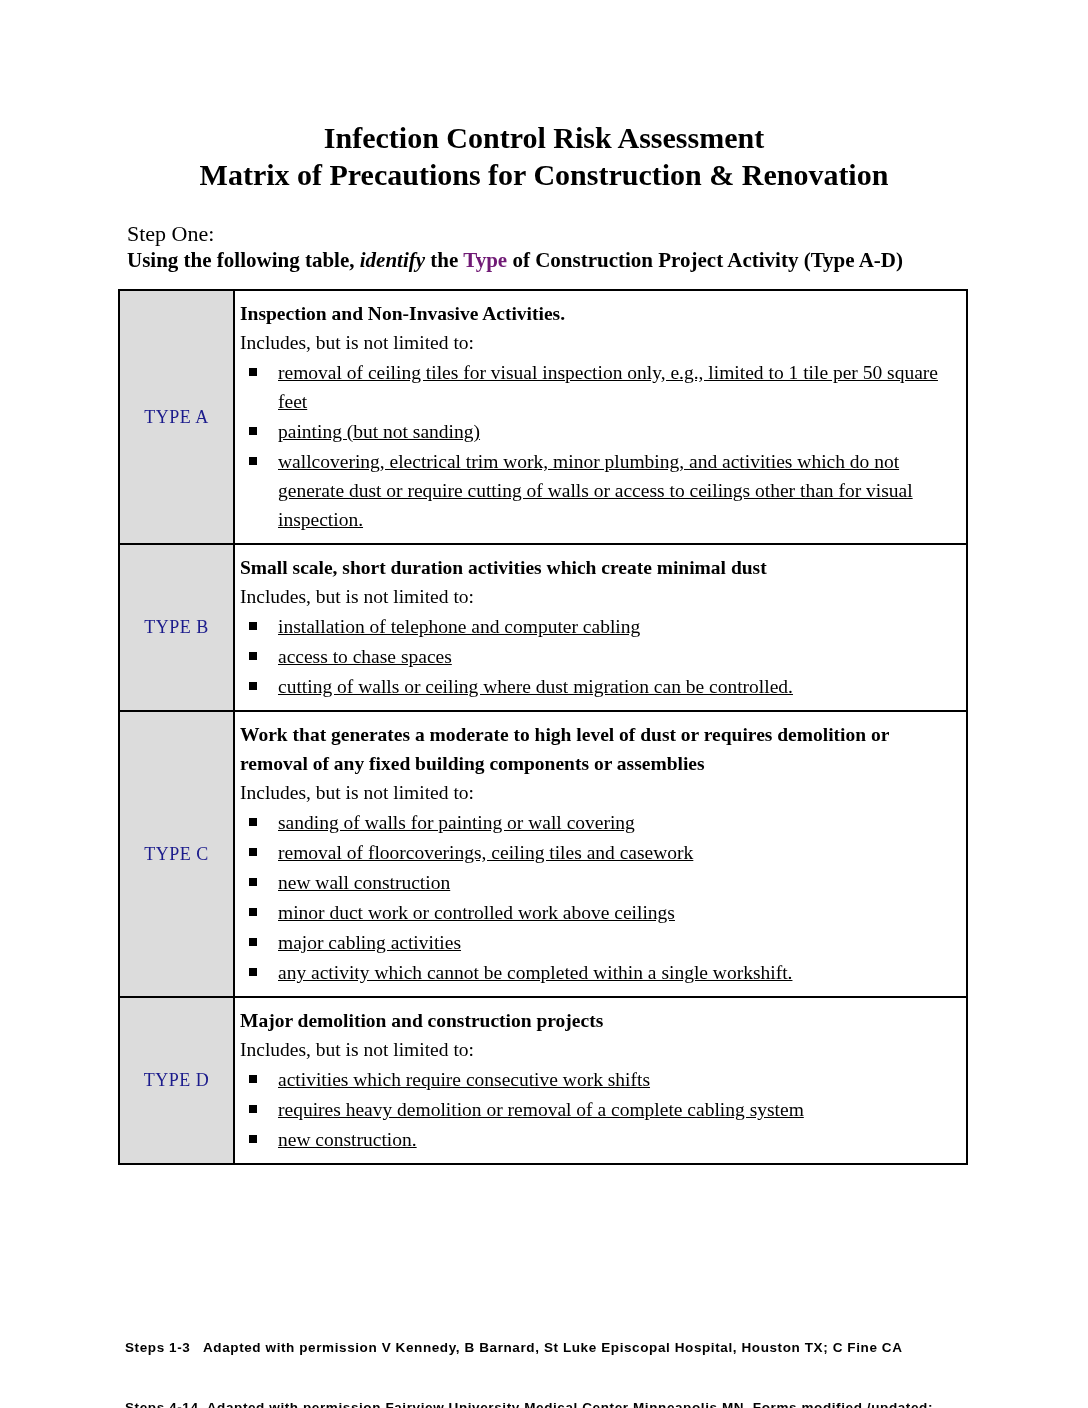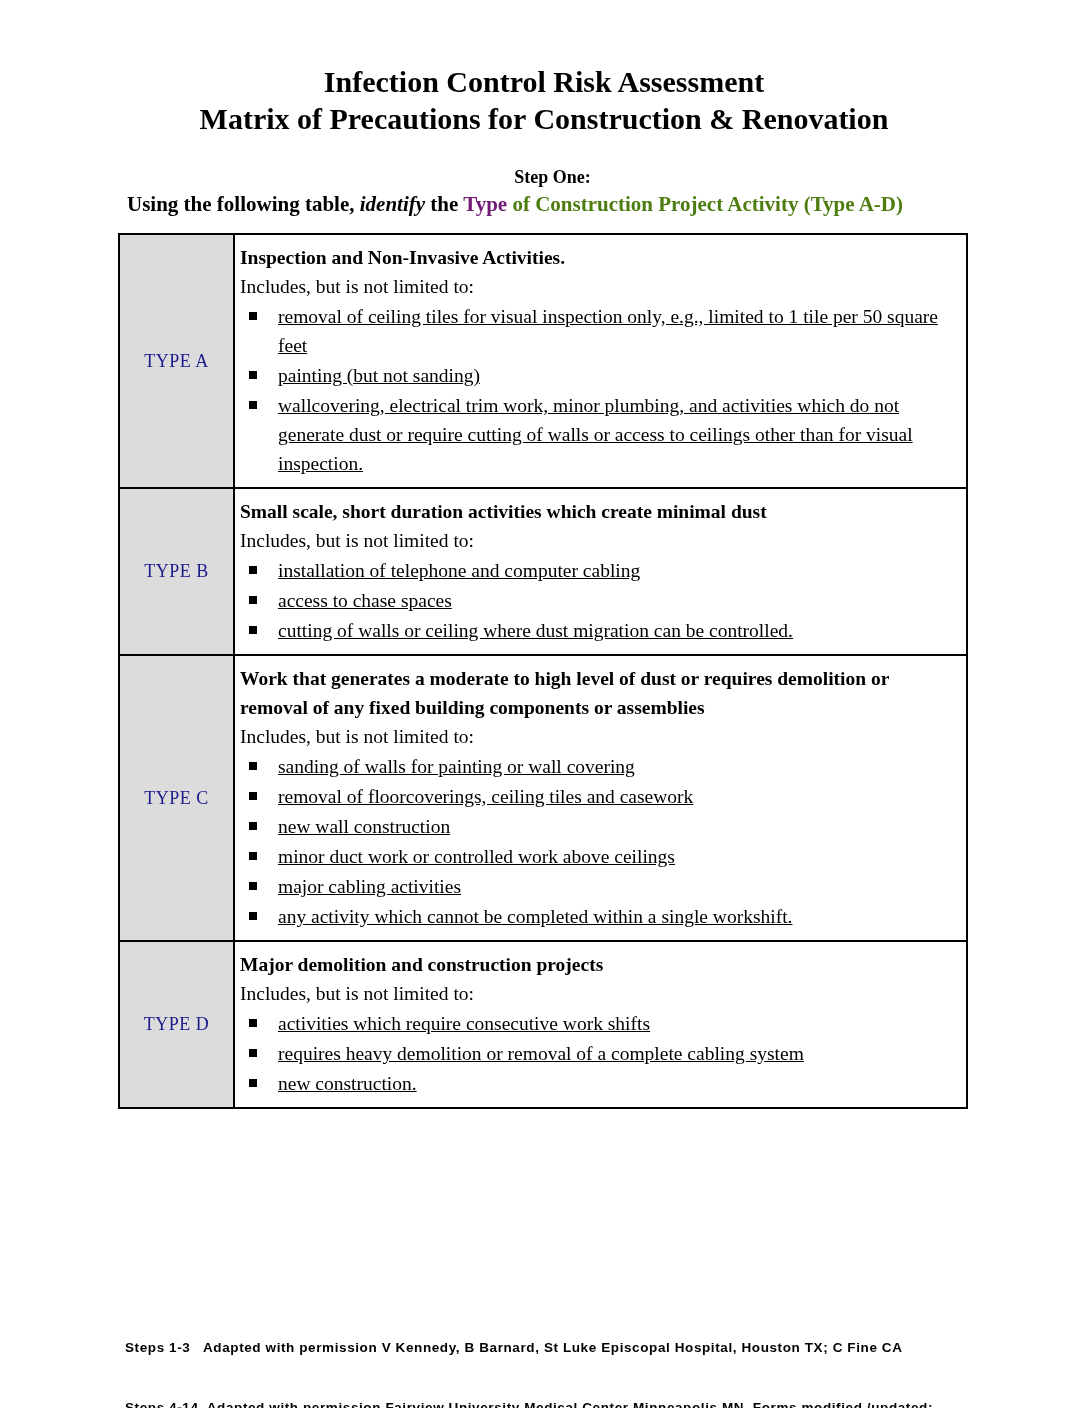--- a/index.html
+++ b/index.html
@@ -3,28 +3,28 @@
 <meta charset="utf-8">
 <style>
   * { margin:0; padding:0; box-sizing:border-box; }
   html,body { background:#888; }
   .page {
     width:1088px; height:1408px; background:#ffffff; margin:0 auto;
     position:relative; font-family:"Liberation Serif", serif; color:#000;
     overflow:hidden;
   }
   .doc-title {
-    padding-top:55px; text-align:center;
-    font-weight:bold; font-size:30px; line-height:37px;margin-top:8px;
+    padding-top:119px; text-align:center;
+    font-weight:bold; font-size:30px; line-height:37px;
   }
   .step-one { margin:27px 110px 0 127px; }
-  .step-heading { font-size:18px; font-weight:bold; line-height:27px;text-align:center; }
+  .step-heading { font-size:22px; font-weight:normal; line-height:27px; }
   .instruction { font-size:21px; font-weight:bold; line-height:27px; }
   .ital { font-style:italic; }
-  .blue-text { color:#4d7c0f; }
+  .blue-text { color:#000000; }
   .doc-link { color:#701a75; cursor:pointer; }
 
   table.matrix {
     margin:15px 0 0 118px; width:850px;
     border-collapse:collapse; table-layout:fixed;
   }
   table.matrix td { border:2px solid #000; }
   .type-cell {
     width:115px; background:#dcdcdc; text-align:center; vertical-align:middle;
     color:#1b1b8c; font-weight:normal; font-size:18px; letter-spacing:0.5px;

